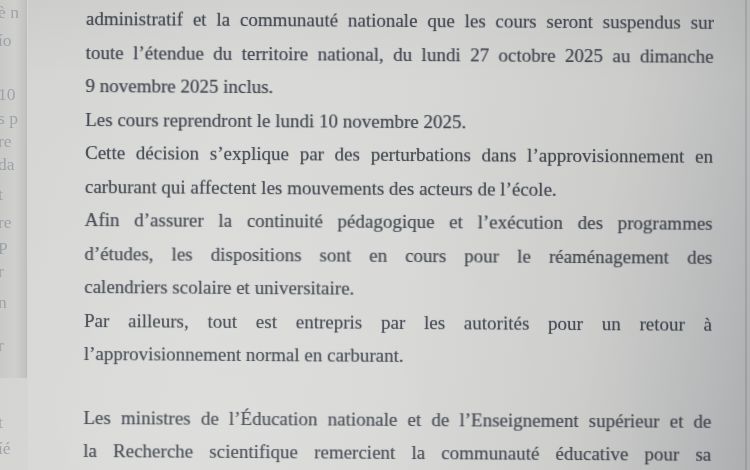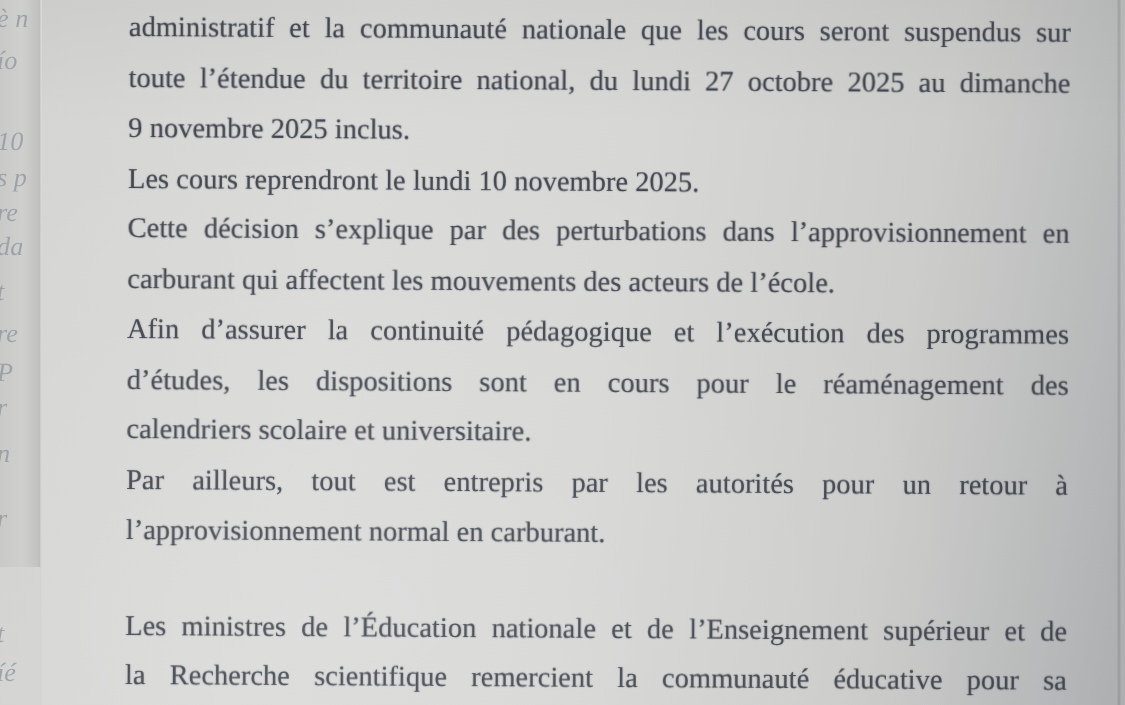--- a/index.html
+++ b/index.html
@@ -18,21 +18,20 @@
     background:var(--paper);
   }
   .photo{
     position:relative;width:750px;height:470px;overflow:hidden;
     background:linear-gradient(103deg,#d2d3d1 0%,#d8d9d7 30%,#d6d7d5 55%,#c9cac8 85%,#c0c1c3 100%);
   }
   
   .underlay-strip{
     position:absolute;left:0;top:0;width:27px;height:378px;
     background:linear-gradient(to right,#c9cac8 0%,#cfd0ce 55%,#c3c4c2 92%,#babbb9 100%);
-    font-style:italic;
   }
   .fragment{
     position:absolute;left:-2px;
     font-size:17.5px;line-height:20px;white-space:nowrap;
     color:var(--faint-ink);opacity:.75;filter:blur(.4px);
   }
   
   .page{
     position:absolute;left:27px;top:0;right:0;bottom:0;
     background:linear-gradient(100deg,#d5d6d4 0%,#dadbd9 28%,#d7d8d6 52%,#cbccca 80%,#bec0c2 98%);

